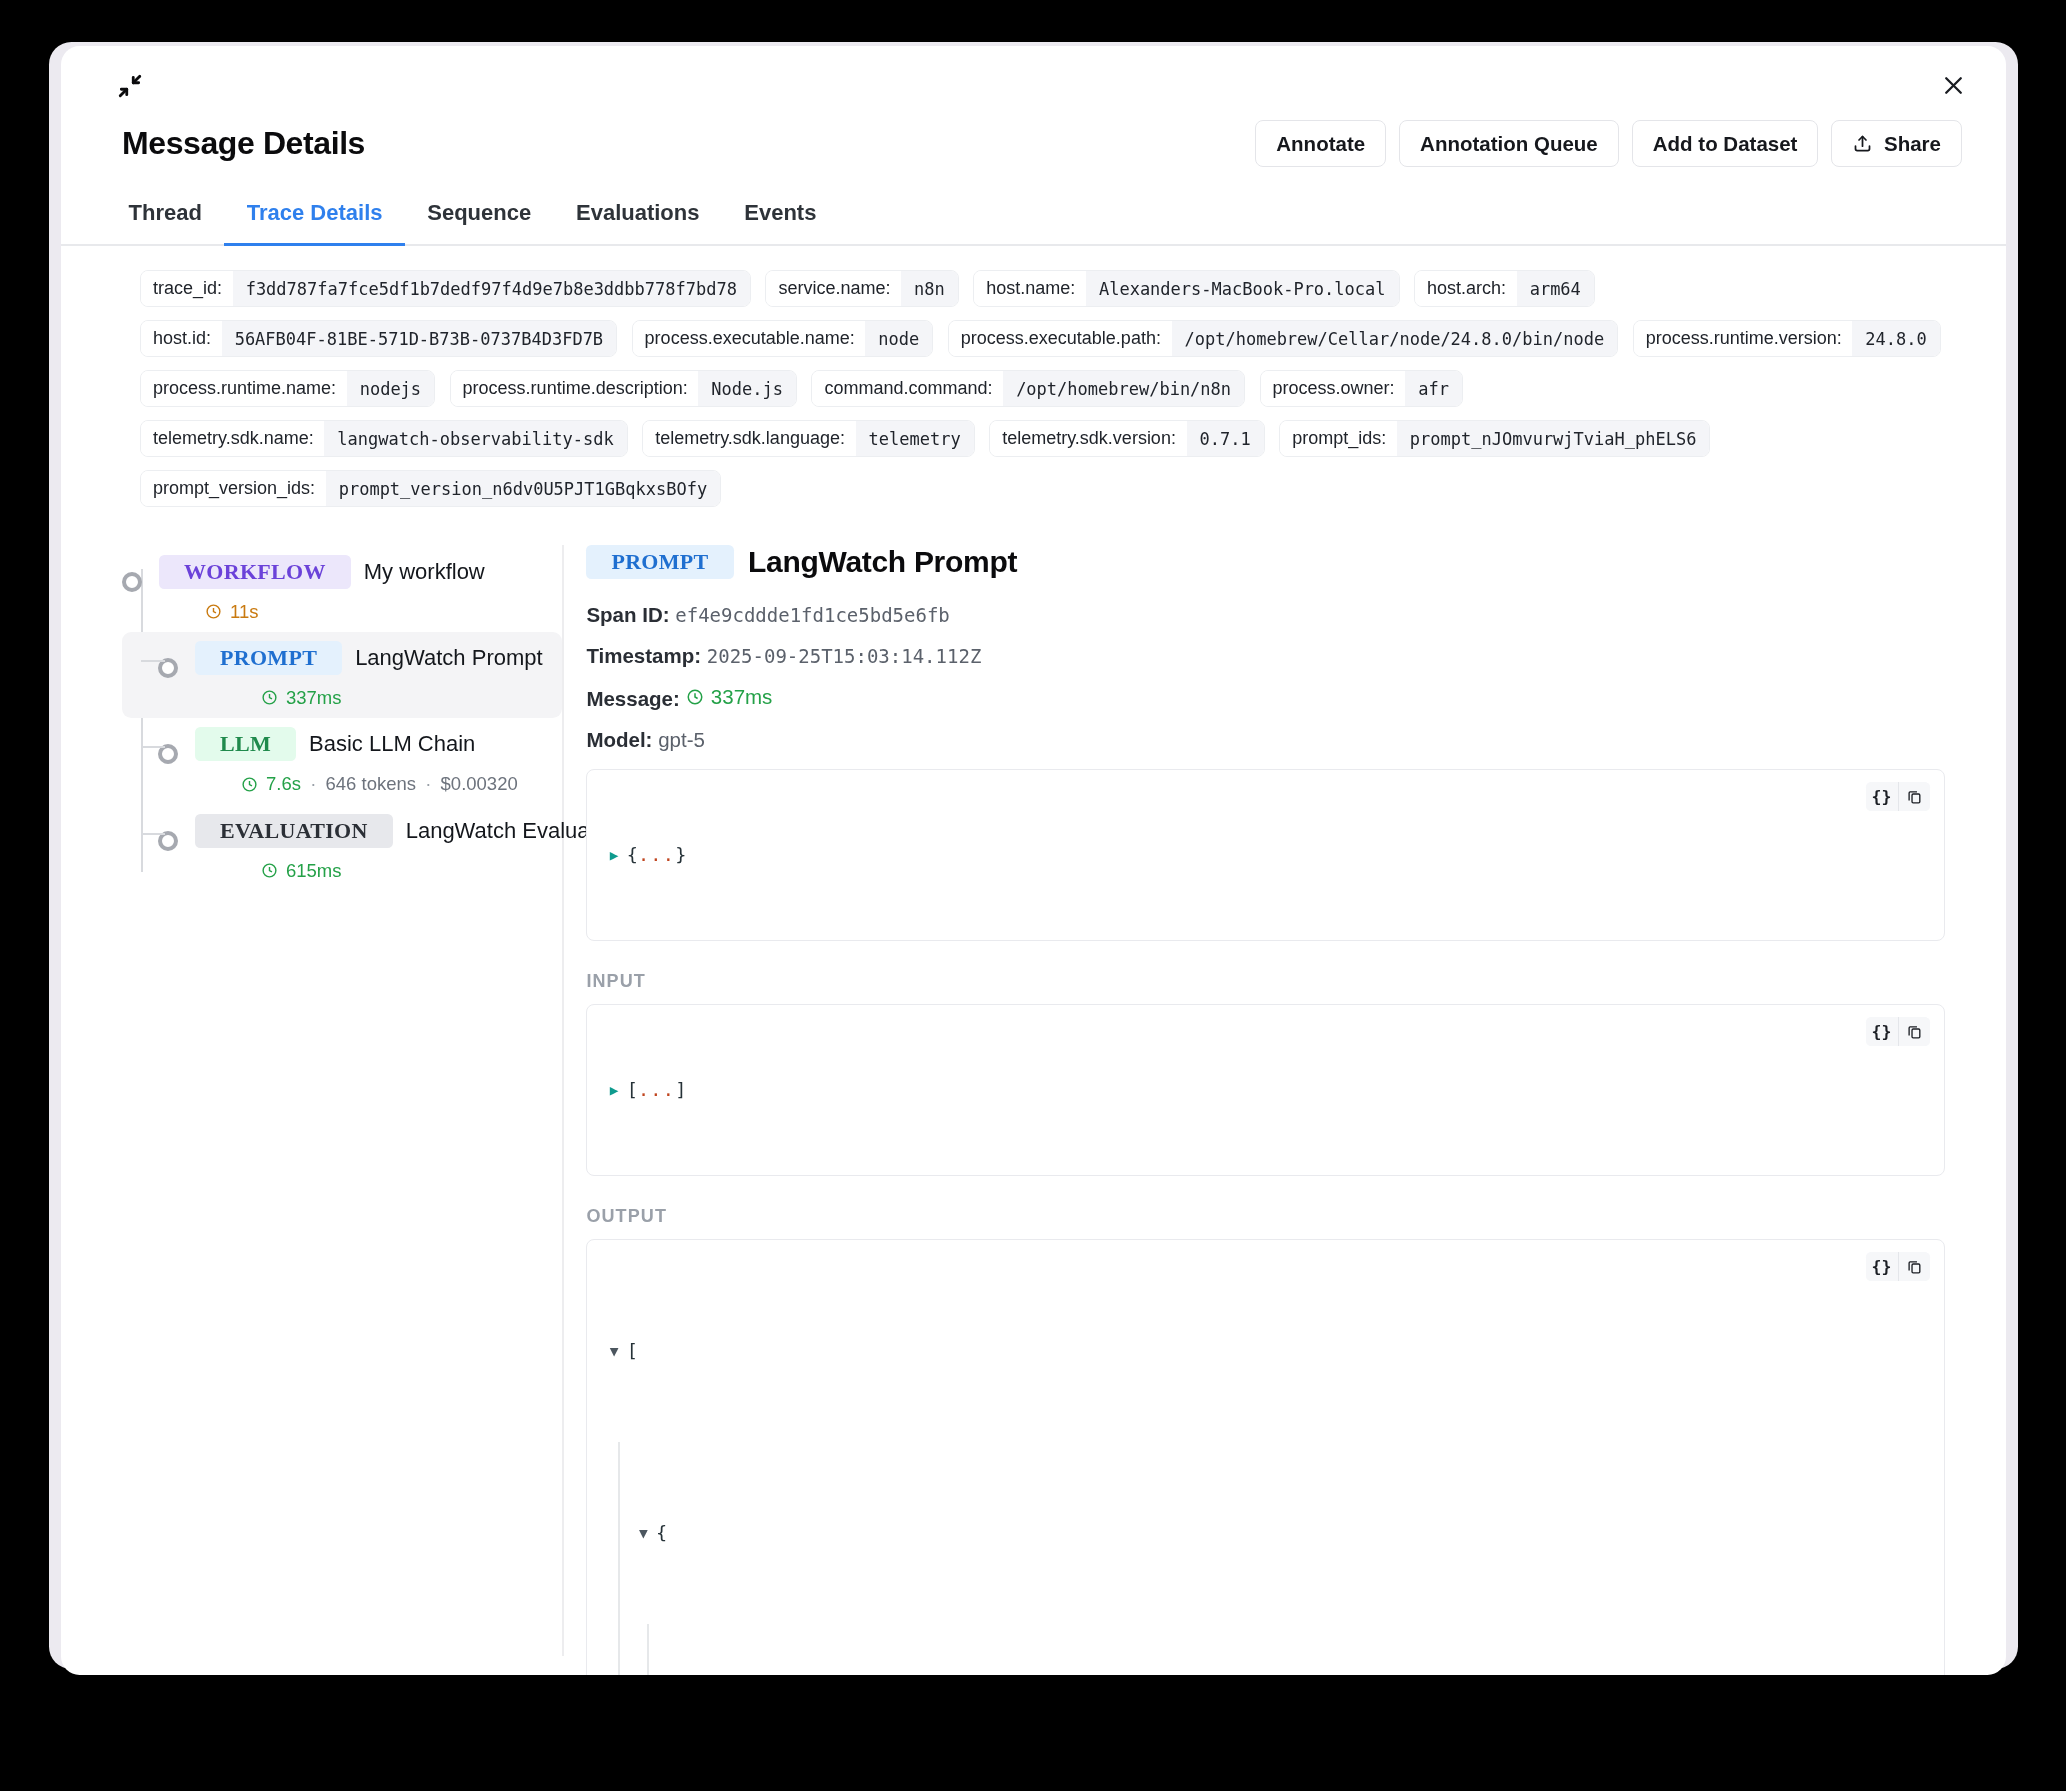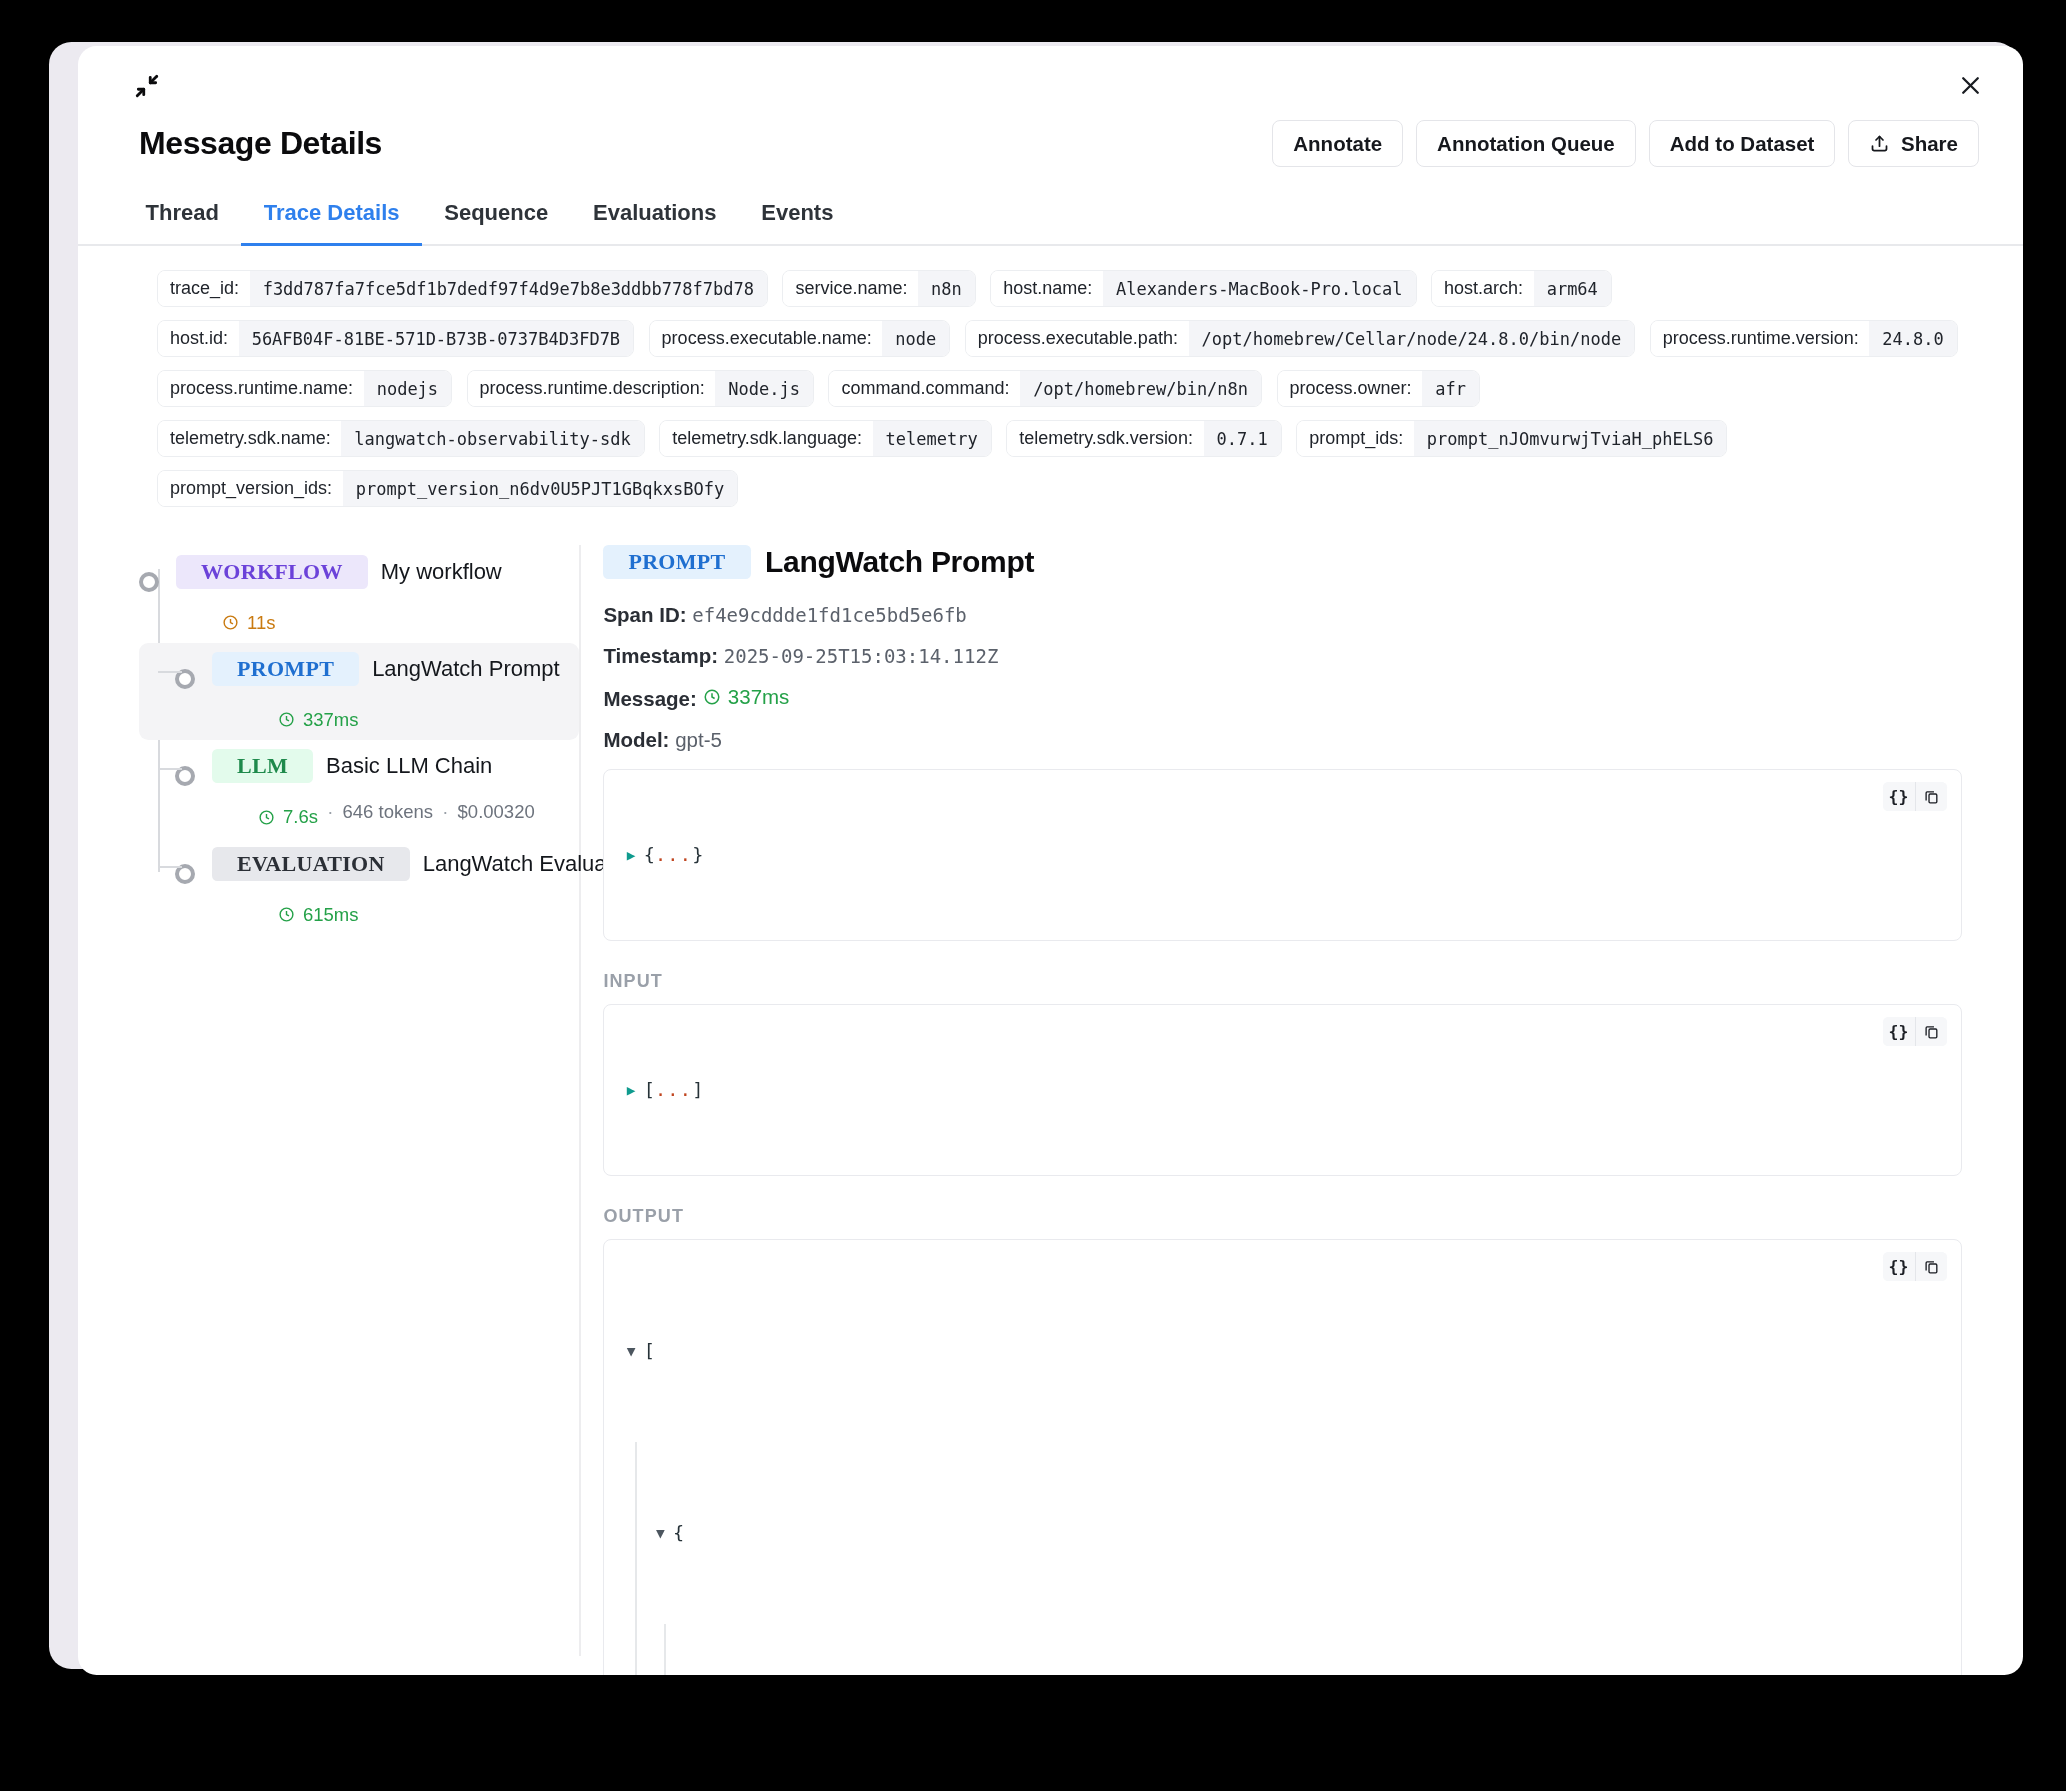--- a/index.html
+++ b/index.html
@@ -26,21 +26,21 @@
     left: 49px;
     top: 42px;
     width: 1969px;
     height: 1627px;
     border-radius: 22.4px;
     background: #eceaf0;
   }
 
   .modal {
     position: absolute;
-    left: 78px;
+    left: 61px;
     top: 46px;
     width: 1945px;
     height: 1629px;
     background: #ffffff;
     border-radius: 18.5px;
     overflow: hidden;
   }
 
   
   .chrome {
@@ -243,21 +243,21 @@
     display: flex;
     align-items: center;
     gap: 9.2px;
     margin-top: 12px;
     padding-left: 66px;
     font-size: 18.5px;
     color: #6d737d;
     white-space: nowrap;
   }
   .node-row2.indent-sm { padding-left: 46px; }
-  .dur { display: inline-flex; align-items: center; gap: 8px; margin-top: 11px; }
+  .dur { display: inline-flex; align-items: center; gap: 8px; }
   .dur.green  { color: #24a148; }
   .dur.orange { color: #c97a10; }
   .sep { color: #9aa0a8; }
 
   
   .detail {
     flex: 1 1 auto;
     padding: 0 61px 0 22.4px;
     border-left: 2px solid #ededef;
     min-width: 0;

